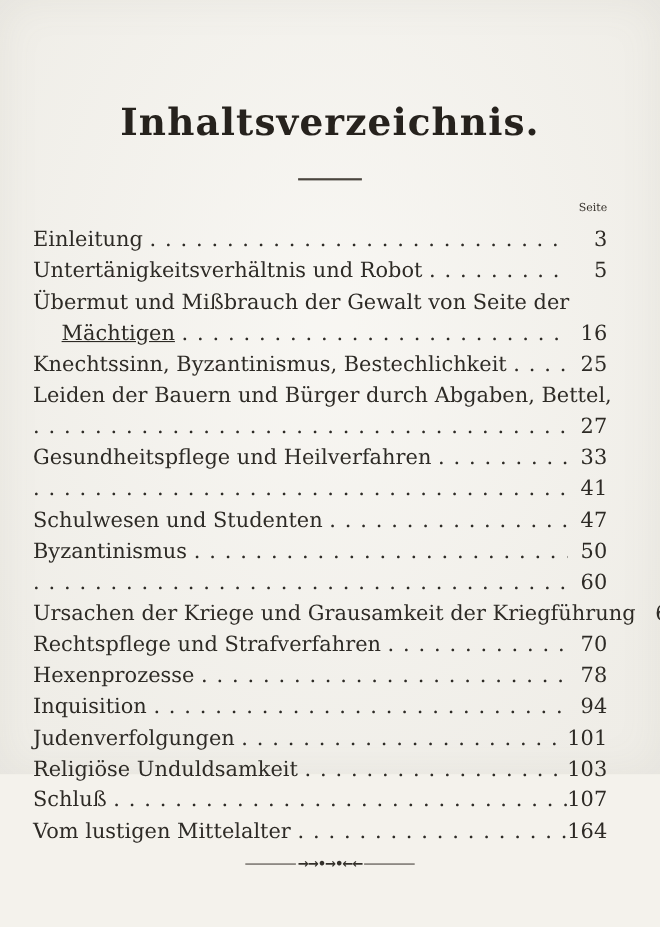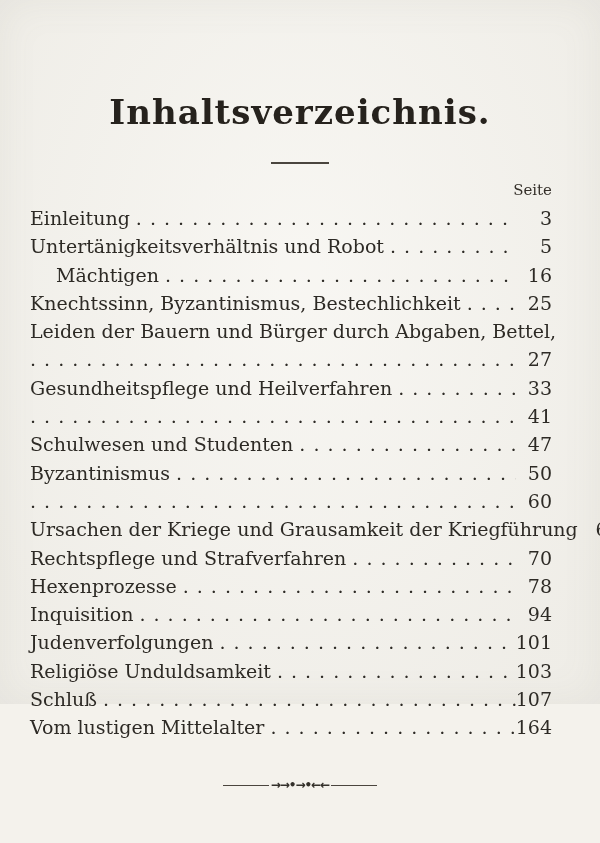--- a/index.html
+++ b/index.html
@@ -38,37 +38,38 @@
     border-top: 2px solid #4a453e;
     margin: 30px auto 0 auto;
   }
   .content {
     margin-left: 30px;
     margin-right: 48px;
   }
   .col-header {
     margin-top: 17px;
     text-align: right;
-    font-size: 15px;
+    font-size: 10px;
     line-height: 18px;
     color: #35302a;
   }
   .toc {
     margin-top: 5px;
     font-size: 19px;
   }
   .row {
     display: flex;
     align-items: flex-end;
     line-height: 28.3px;
     height: 28.3px;
     white-space: nowrap;
   }
   .row.indent .text {
     padding-left: 26px;
+    text-decoration: underline;
   }
   .text {
     flex: 0 0 auto;
     padding-right: 6px;
   }
   .leader {
     flex: 1 1 auto;
     overflow: hidden;
     white-space: nowrap;
     color: #2d2a25;
@@ -121,20 +122,23 @@
         <div class="row">
           <span class="text">Einleitung</span>
           <span class="leader">.&nbsp;.&nbsp;.&nbsp;.&nbsp;.&nbsp;.&nbsp;.&nbsp;.&nbsp;.&nbsp;.&nbsp;.&nbsp;.&nbsp;.&nbsp;.&nbsp;.&nbsp;.&nbsp;.&nbsp;.&nbsp;.&nbsp;.&nbsp;.&nbsp;.&nbsp;.&nbsp;.&nbsp;.&nbsp;.&nbsp;.&nbsp;.&nbsp;.&nbsp;.&nbsp;.&nbsp;.&nbsp;.&nbsp;.&nbsp;.&nbsp;.&nbsp;.&nbsp;.&nbsp;.&nbsp;.&nbsp;.&nbsp;.&nbsp;.&nbsp;.&nbsp;.&nbsp;</span>
           <span class="pagenum">3</span>
         </div>
         <div class="row">
           <span class="text">Untertänigkeitsverhältnis und Robot</span>
           <span class="leader">.&nbsp;.&nbsp;.&nbsp;.&nbsp;.&nbsp;.&nbsp;.&nbsp;.&nbsp;.&nbsp;.&nbsp;.&nbsp;.&nbsp;.&nbsp;.&nbsp;.&nbsp;.&nbsp;.&nbsp;.&nbsp;.&nbsp;.&nbsp;.&nbsp;.&nbsp;.&nbsp;.&nbsp;.&nbsp;.&nbsp;.&nbsp;.&nbsp;.&nbsp;.&nbsp;.&nbsp;.&nbsp;.&nbsp;.&nbsp;.&nbsp;.&nbsp;.&nbsp;.&nbsp;.&nbsp;.&nbsp;.&nbsp;.&nbsp;.&nbsp;.&nbsp;.&nbsp;</span>
           <span class="pagenum">5</span>
         </div>
+        <div class="row">
+          <span class="text">Übermut und Mißbrauch der Gewalt von Seite der</span>
+        </div>
         <div class="row indent">
           <span class="text">Mächtigen</span>
           <span class="leader">.&nbsp;.&nbsp;.&nbsp;.&nbsp;.&nbsp;.&nbsp;.&nbsp;.&nbsp;.&nbsp;.&nbsp;.&nbsp;.&nbsp;.&nbsp;.&nbsp;.&nbsp;.&nbsp;.&nbsp;.&nbsp;.&nbsp;.&nbsp;.&nbsp;.&nbsp;.&nbsp;.&nbsp;.&nbsp;.&nbsp;.&nbsp;.&nbsp;.&nbsp;.&nbsp;.&nbsp;.&nbsp;.&nbsp;.&nbsp;.&nbsp;.&nbsp;.&nbsp;.&nbsp;.&nbsp;.&nbsp;.&nbsp;.&nbsp;.&nbsp;.&nbsp;.&nbsp;</span>
           <span class="pagenum">16</span>
         </div>
         <div class="row">
           <span class="text">Knechtssinn, Byzantinismus, Bestechlichkeit</span>
           <span class="leader">.&nbsp;.&nbsp;.&nbsp;.&nbsp;.&nbsp;.&nbsp;.&nbsp;.&nbsp;.&nbsp;.&nbsp;.&nbsp;.&nbsp;.&nbsp;.&nbsp;.&nbsp;.&nbsp;.&nbsp;.&nbsp;.&nbsp;.&nbsp;.&nbsp;.&nbsp;.&nbsp;.&nbsp;.&nbsp;.&nbsp;.&nbsp;.&nbsp;.&nbsp;.&nbsp;.&nbsp;.&nbsp;.&nbsp;.&nbsp;.&nbsp;.&nbsp;.&nbsp;.&nbsp;.&nbsp;.&nbsp;.&nbsp;.&nbsp;.&nbsp;.&nbsp;.&nbsp;</span>
           <span class="pagenum">25</span>
         </div>

